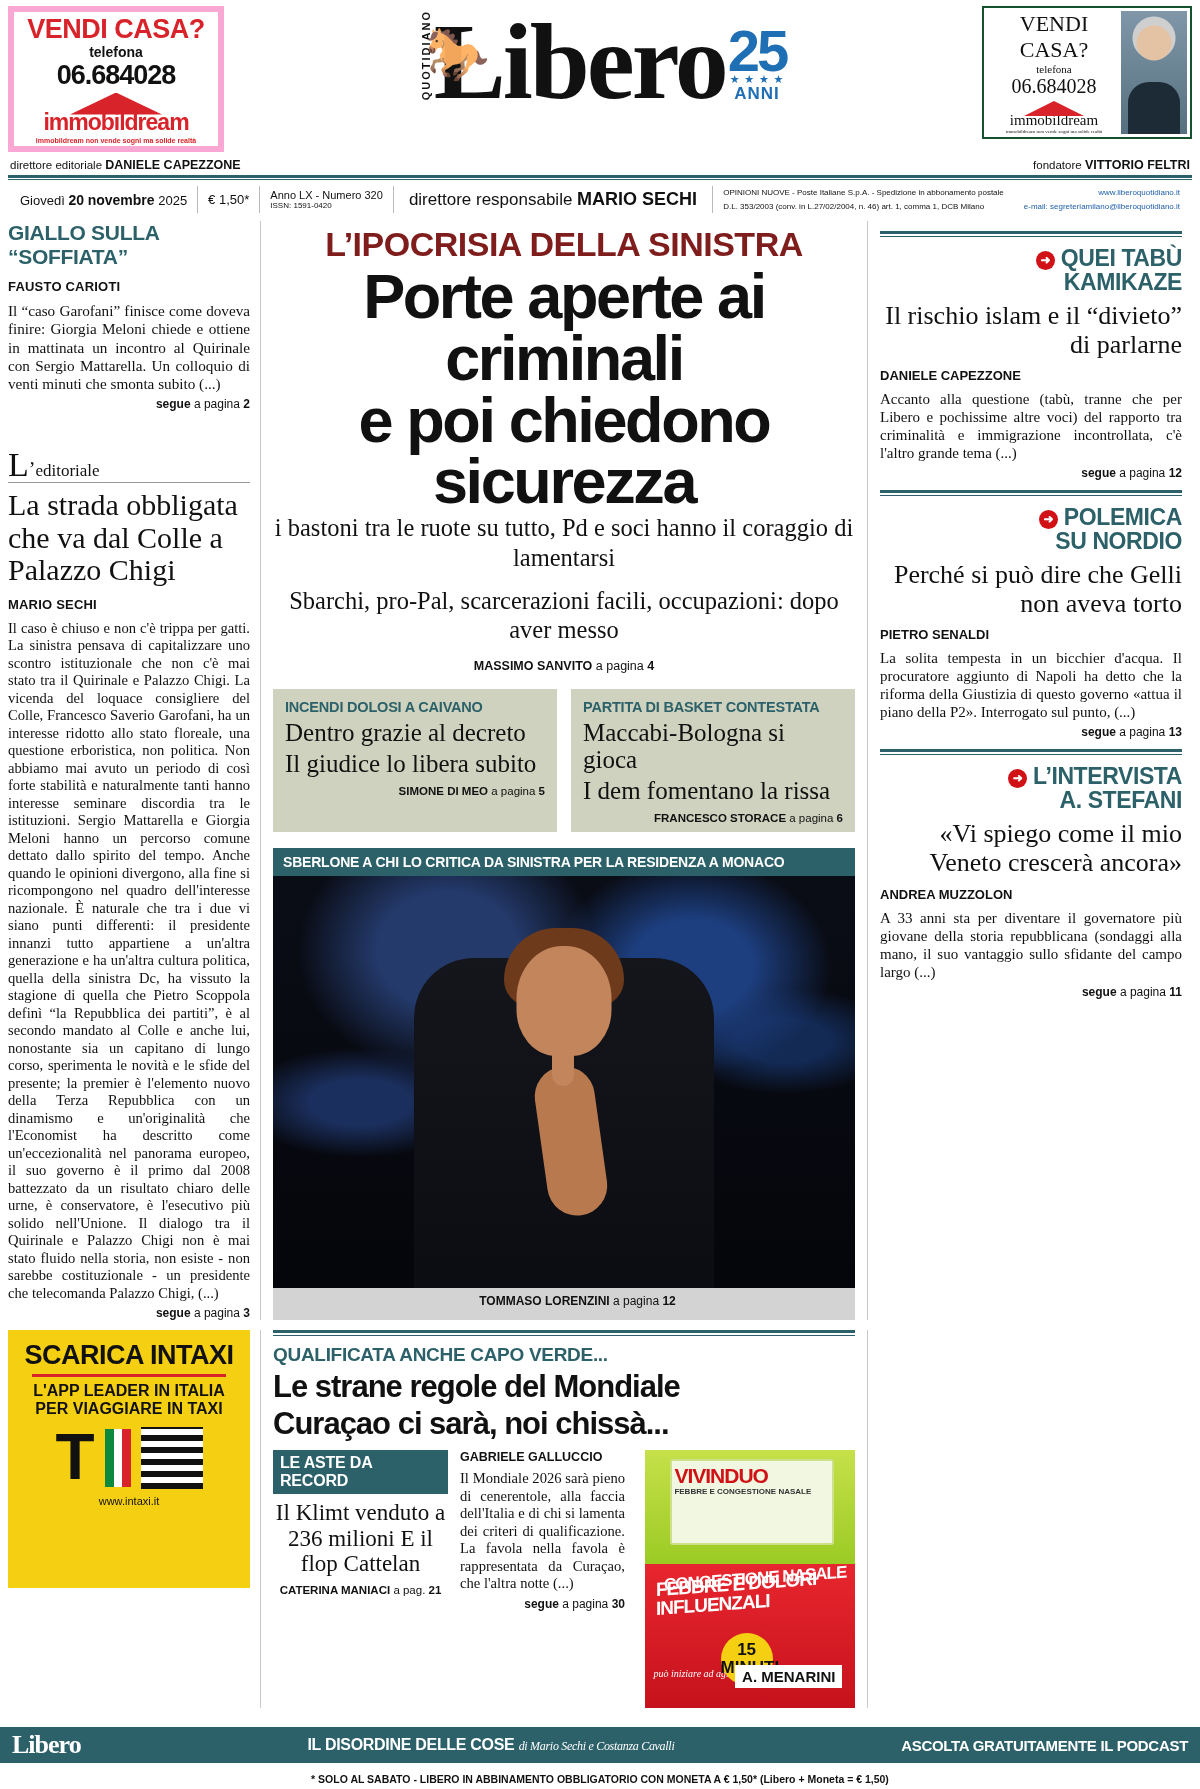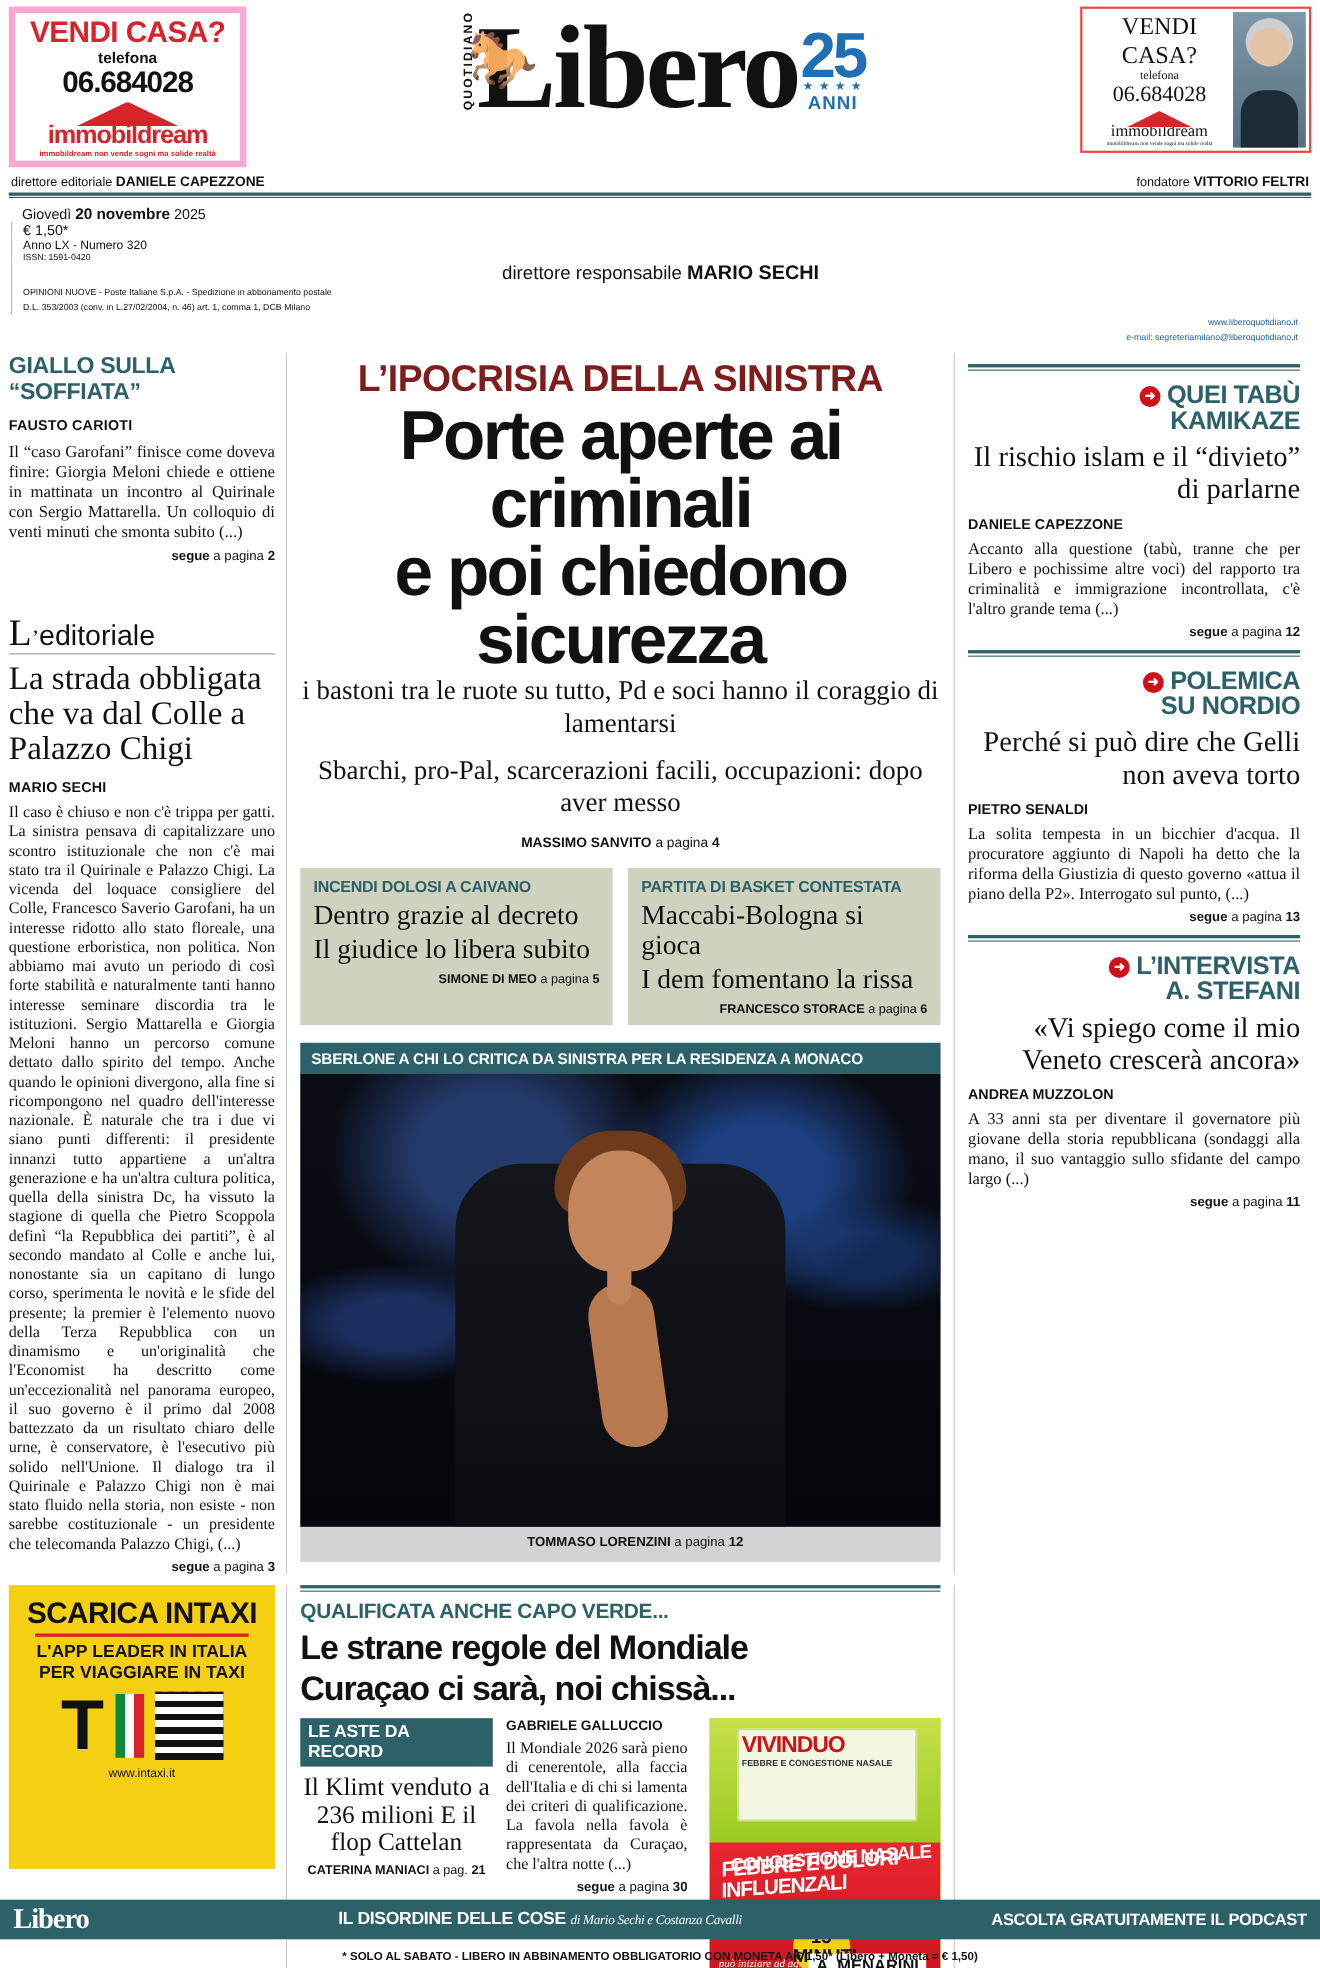--- a/index.html
+++ b/index.html
@@ -20,21 +20,21 @@
     padding:4px 4px 2px;text-align:center;background:#fff;
   }
   .ad-box .vendi{color:#d8232a;font-weight:bold;font-size:27px;line-height:1.0;letter-spacing:-0.5px;font-family:"Liberation Sans",sans-serif;}
   .ad-box .telefona{font-size:14px;font-weight:bold;line-height:1.3;font-family:"Liberation Sans",sans-serif;}
   .ad-box .phone{font-size:27px;font-weight:bold;letter-spacing:-1px;line-height:1.05;font-family:"Liberation Sans",sans-serif;}
   .ad-roof{width:92px;height:22px;margin:3px auto -4px;
      background:#d8232a;clip-path:polygon(50% 0,100% 100%,0 100%);}
   .ad-box .brand{font-size:23px;font-weight:bold;color:#d8232a;letter-spacing:-1px;line-height:1;font-family:"Liberation Sans",sans-serif;}
   .ad-box .tag{font-size:7px;font-weight:bold;color:#d8232a;margin-top:3px;font-family:"Liberation Sans",sans-serif;}
 
-  .ad-box2{width:210px;border:2px solid #ef4444;box-sizing:border-box;background:#fff;padding:3px;
+  .ad-box2{width:210px;border:2px solid #14532d;box-sizing:border-box;background:#fff;padding:3px;
            display:flex;}
   .ad2-left{flex:1;text-align:center;}
   .ad2-right{width:66px;background:linear-gradient(#b9cbd8,#7f97a8);}
   .ad2-right .person{width:100%;height:100%;
     background:
       radial-gradient(circle at 50% 26%, #e3c3a4 0 17px, transparent 18px),
       radial-gradient(circle at 50% 22%, #cfcfcf 0 21px, transparent 22px),
       linear-gradient(#7f97a8,#56707f);
     position:relative;}
   .ad2-right .person:after{content:"";position:absolute;left:10%;bottom:0;width:80%;height:42%;background:#1d2b36;border-radius:40% 40% 0 0;}
@@ -50,21 +50,21 @@
   .anni25 .anni{font-family:"Liberation Sans",sans-serif;font-weight:bold;font-size:17px;letter-spacing:1px;line-height:1;}
   .pegasus{position:absolute;left:50%;margin-left:-178px;top:18px;font-size:52px;color:#2b2b2b;opacity:.95;}
 
   .ed-line{display:flex;justify-content:space-between;font-family:"Liberation Sans",sans-serif;
            font-size:11.5px;padding:2px 2px 3px;}
   .ed-line b{font-size:12.5px;}
   .rule-teal{height:3px;background:#2c6169;}
   .rule-thin{height:1px;background:#2c6169;margin-top:1px;}
 
   .infobar{display:flex;align-items:stretch;font-family:"Liberation Sans",sans-serif;font-size:11px;
-           padding:6px 2px;gap:0;flex-direction:column;}
+           padding:6px 2px;gap:0;}
   .infobar .cell{padding:0 10px;display:flex;flex-direction:column;justify-content:center;}
   .infobar .sep{border-left:1px solid #b9b9b9;}
   .infobar .date{font-size:13px;}
   .infobar .date b{font-size:14px;}
   .infobar .price{font-size:13px;}
   .infobar .resp{flex:1;text-align:center;font-size:17px;}
   .infobar .resp b{font-size:18px;}
   .infobar .legal{font-size:8px;line-height:1.7;}
   .infobar .web{font-size:8px;line-height:1.7;text-align:right;color:#1f5fa8;}
   .infobar small{font-size:8px;}
@@ -77,21 +77,21 @@
 
   
   .kicker-teal{font-family:"Liberation Sans",sans-serif;font-weight:bold;color:#2c6169;font-size:21px;letter-spacing:-.3px;}
   .hl-left{font-family:"Liberation Sans",sans-serif;font-weight:bold;font-size:31px;line-height:1.07;letter-spacing:-1px;margin-top:4px;}
   .byline{font-family:"Liberation Sans",sans-serif;font-weight:bold;font-size:13px;margin:10px 0 8px;letter-spacing:.2px;}
   .body-txt{font-size:15.2px;line-height:1.2;text-align:justify;}
   .segue{font-family:"Liberation Sans",sans-serif;font-size:12px;text-align:right;margin-top:4px;}
   .segue b{font-weight:bold;}
   .ed-head{display:flex;align-items:baseline;border-bottom:1.5px solid #999;padding-bottom:1px;margin:22px 0 6px;}
   .ed-head .L{font-size:34px;font-family:"Liberation Serif",serif;line-height:.8;}
-  .ed-head .rest{font-size:26px;font-family:Liberation Sans, sans-serif;margin-top:28px;}
+  .ed-head .rest{font-size:17px;font-family:Liberation Serif, serif;margin-top:28px;}
   .ed-title{font-family:"Liberation Serif",serif;font-size:30px;line-height:1.08;}
 
   
   .over-red{color:#7f1d1d;font-family:"Liberation Sans",sans-serif;font-weight:bold;
             font-size:34px;text-align:center;letter-spacing:-.5px;margin:4px 0 2px;}
   .mega{font-family:"Liberation Sans",sans-serif;font-weight:bold;font-size:63px;
         line-height:.98;letter-spacing:-2.4px;text-align:center;}
   .sub-serif{font-family:"Liberation Serif",serif;font-size:24.5px;line-height:1.2;text-align:center;margin-top:14px;}
   .credit{font-family:"Liberation Sans",sans-serif;font-size:12.5px;text-align:center;margin-top:14px;}
   .credit b{font-weight:bold;margin-top:40px;}

